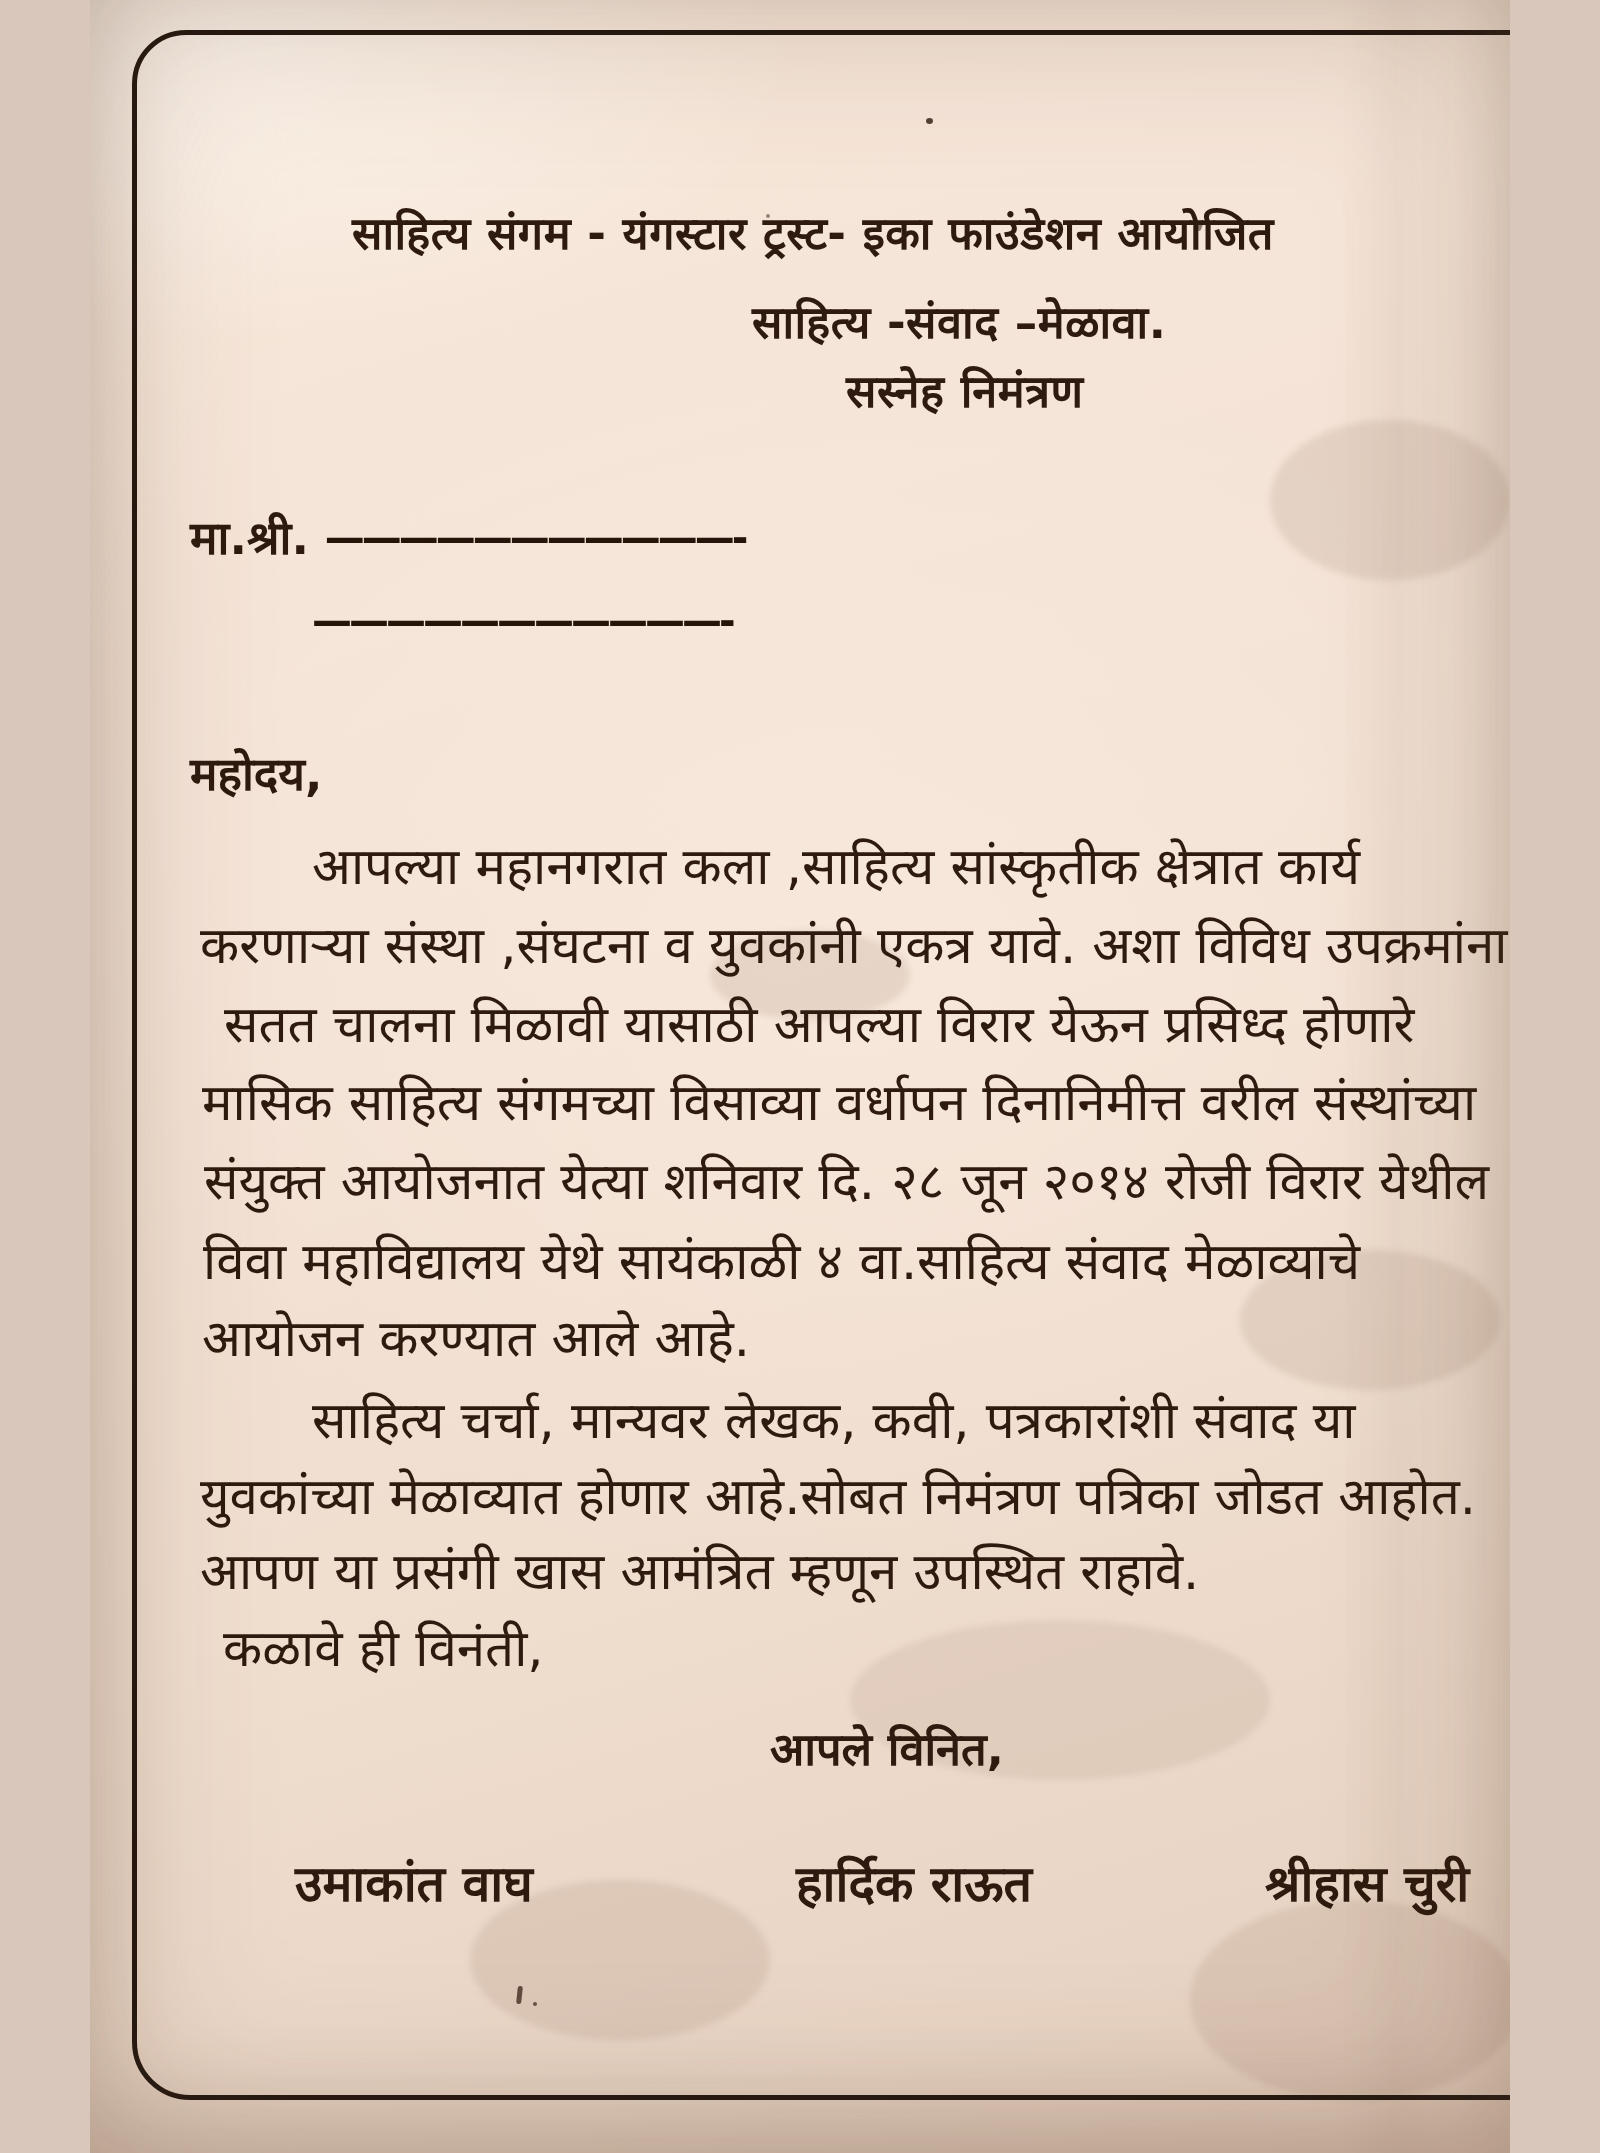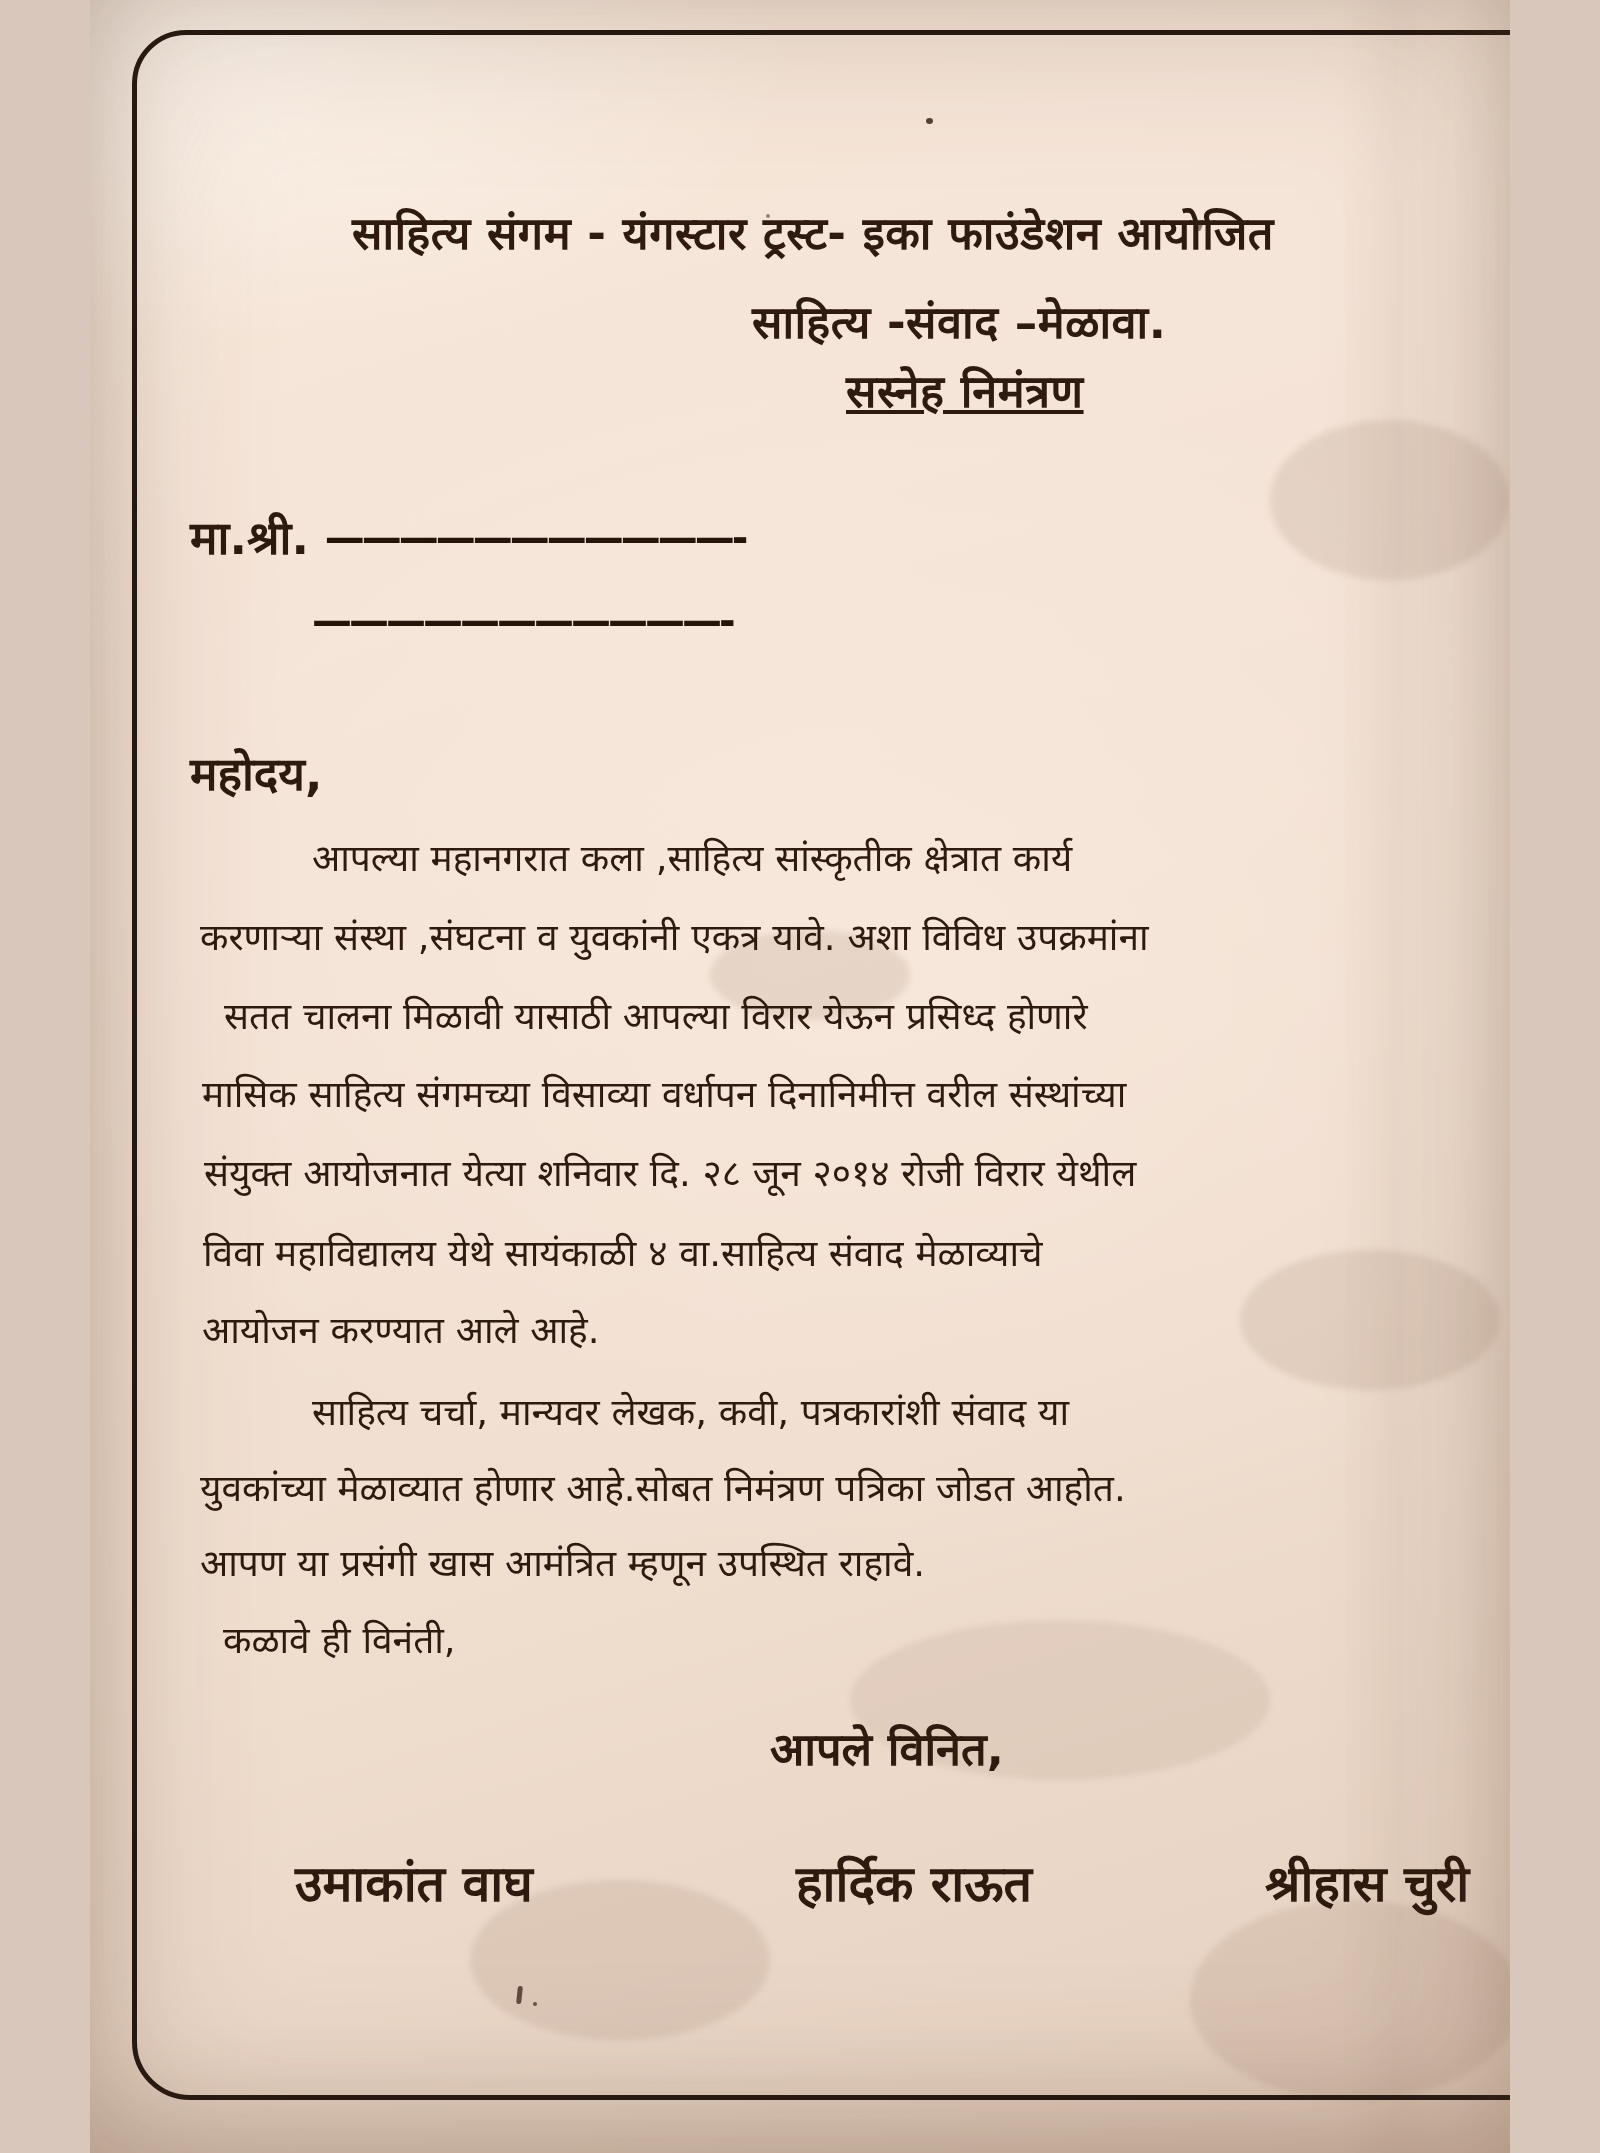--- a/index.html
+++ b/index.html
@@ -20,21 +20,21 @@
   .crease1{position:absolute;left:0;top:0;width:100%;height:100%;pointer-events:none;opacity:.5;
     background:linear-gradient(115deg, rgba(255,255,255,.35) 0%, rgba(255,255,255,0) 14%),
                linear-gradient(90deg, rgba(120,85,60,0) 88%, rgba(120,85,60,.10) 92%, rgba(120,85,60,0) 96%);}
   .border-frame{
     position:absolute;left:42px;top:30px;width:1508px;height:2070px;
     border:5px solid #20150e;border-radius:54px 50px 74px 58px;
     box-sizing:border-box;
   }
   .tline{position:absolute;white-space:nowrap;line-height:1.15;}
   .title{font-weight:bold;letter-spacing:.5px;}
-  .body-txt{font-size:37px;}
+  .body-txt{font-size:51px;}
   .dashes{letter-spacing:-3px;font-weight:bold;color:#241409;}
   .recipient-row{display:flex;align-items:center;gap:16px;}
   .speck{position:absolute;background:#382216;border-radius:50%;}
   .smudge{position:absolute;border-radius:50%;filter:blur(3px);background:rgba(150,118,98,.16);}
   .sig-row{position:absolute;left:0;top:1848px;width:1600px;}
   .sig{position:absolute;font-size:50px;font-weight:bold;white-space:nowrap;}
 </style>
 </head>
 <body>
 
@@ -53,21 +53,21 @@
 
   <div class="speck" style="left:836px;top:118px;width:7px;height:6px;opacity:.85;"></div>
   <div class="speck" style="left:1097px;top:208px;width:5px;height:5px;opacity:.6;"></div>
   <div class="speck" style="left:1108px;top:222px;width:4px;height:9px;transform:rotate(20deg);border-radius:2px;opacity:.55;"></div>
   <div class="speck" style="left:676px;top:214px;width:4px;height:4px;opacity:.5;"></div>
   <div class="speck" style="left:427px;top:1986px;width:5px;height:18px;border-radius:3px;transform:rotate(6deg);opacity:.75;"></div>
   <div class="speck" style="left:443px;top:2002px;width:4px;height:4px;opacity:.7;"></div>
 
   <div class="tline title" style="left:262px;top:208px;font-size:45px;">साहित्य संगम - यंगस्टार ट्रस्ट- इका फाउंडेशन आयोजित</div>
   <div class="tline title" style="left:662px;top:282px;font-size:45px;margin-top:15px;">साहित्य -संवाद –मेळावा.</div>
-  <div class="tline title" style="left:756px;top:366px;font-size:45px;text-decoration:underline;">सस्नेह निमंत्रण</div>
+  <div class="tline title" style="left:756px;top:366px;font-size:45px;">सस्नेह निमंत्रण</div>
 
   <div class="tline recipient-row" style="left:100px;top:512px;">
     <span style="font-size:46px;font-weight:bold;">मा.श्री.</span>
     <span class="dashes" style="font-size:40px;">———————————-</span>
   </div>
   <div class="tline dashes" style="left:222px;top:598px;font-size:40px;">———————————-</div>
 
   <div class="tline" style="left:100px;top:748px;font-size:46px;font-weight:bold;">महोदय,</div>
 
   <div class="tline body-txt" style="left:222px;top:838px;">आपल्या महानगरात कला ,साहित्य सांस्कृतीक क्षेत्रात कार्य</div>

